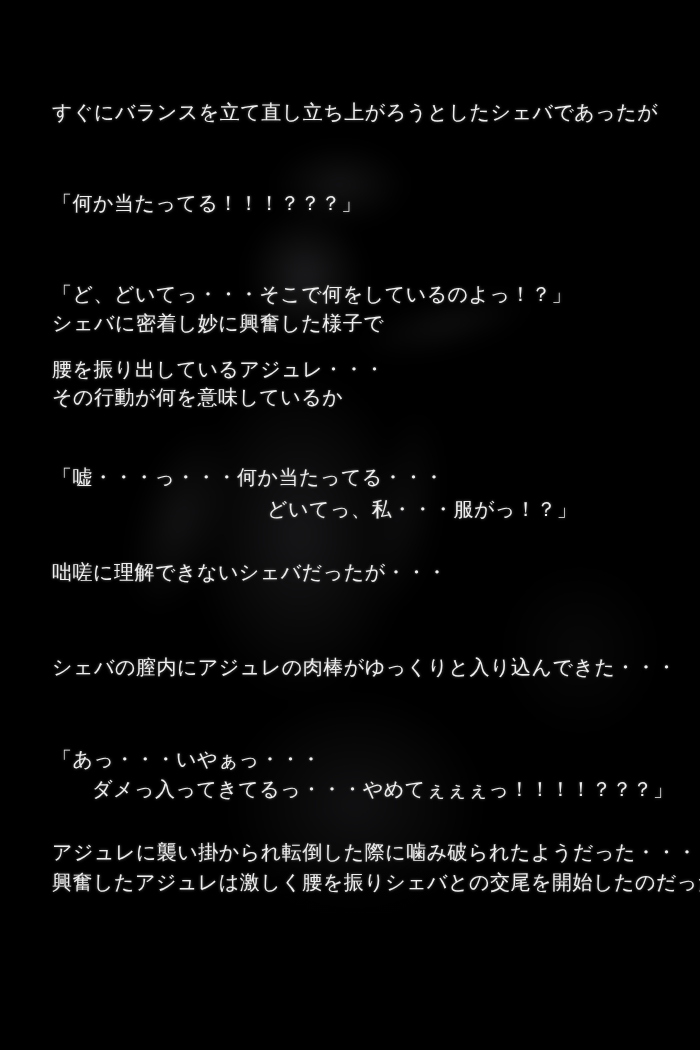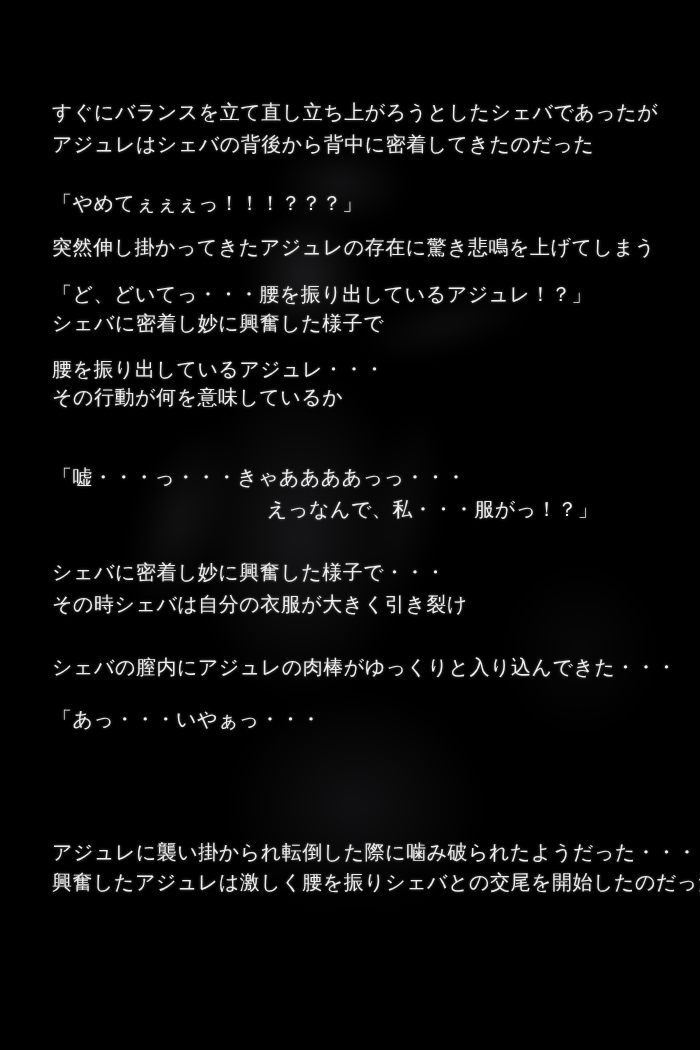--- a/index.html
+++ b/index.html
@@ -60,29 +60,27 @@
     <div class="blob b-strand1"></div>
     <div class="blob b-strand2"></div>
     <div class="blob b-torso"></div>
     <div class="blob b-arm"></div>
     <div class="blob b-lower"></div>
     <div class="blob b-right"></div>
   </div>
   <div class="bg-fade"></div>
 
   <div class="line" style="top:101px">すぐにバランスを立て直し立ち上がろうとしたシェバであったが</div>
-  <div class="line" style="top:133px">アジュレはシェバの背後から背中に密着してきたのだった</div>
-  <div class="line" style="top:192px">「やめてぇぇぇっ！！！？？？」</div>
-  <div class="line" style="top:236px">突然伸し掛かってきたアジュレの存在に驚き悲鳴を上げてしまう</div>
-  <div class="line" style="top:283px">「ど、どいてっ・・・腰を振り出しているアジュレ！？」</div>
+  <div class="line" style="top:192px">「何か当たってる！！！？？？」</div>
+  <div class="line" style="top:283px">「ど、どいてっ・・・そこで何をしているのよっ！？」</div>
   <div class="line" style="top:312px">シェバに密着し妙に興奮した様子で</div>
   <div class="line" style="top:358px">腰を振り出しているアジュレ・・・</div>
   <div class="line" style="top:386px">その行動が何を意味しているか</div>
-  <div class="line" style="top:466px">「嘘・・・っ・・・きゃああああっっ・・・</div>
-  <div class="line" style="top:498px; left:267px">えっなんで、私・・・服がっ！？」</div>
-  <div class="line" style="top:561px">シェバに密着し妙に興奮した様子で・・・</div>
-  <div class="line" style="top:593px">その時シェバは自分の衣服が大きく引き裂け</div>
+  <div class="line" style="top:466px">「嘘・・・っ・・・何か当たってる・・・</div>
+  <div class="line" style="top:498px; left:267px">どいてっ、私・・・服がっ！？」</div>
+  <div class="line" style="top:561px">咄嗟に理解できないシェバだったが・・・</div>
   <div class="line" style="top:656px">シェバの膣内にアジュレの肉棒がゆっくりと入り込んできた・・・</div>
-  <div class="line" style="top:708px">「あっ・・・いやぁっ・・・</div>
+  <div class="line" style="top:748px">「あっ・・・いやぁっ・・・</div>
+  <div class="line" style="top:778px; left:92px">ダメっ入ってきてるっ・・・やめてぇぇぇっ！！！！？？？」</div>
   <div class="line" style="top:841px">アジュレに襲い掛かられ転倒した際に噛み破られたようだった・・・</div>
   <div class="line" style="top:871px">興奮したアジュレは激しく腰を振りシェバとの交尾を開始したのだった</div>
 
 </div>
 
 </body></html>

